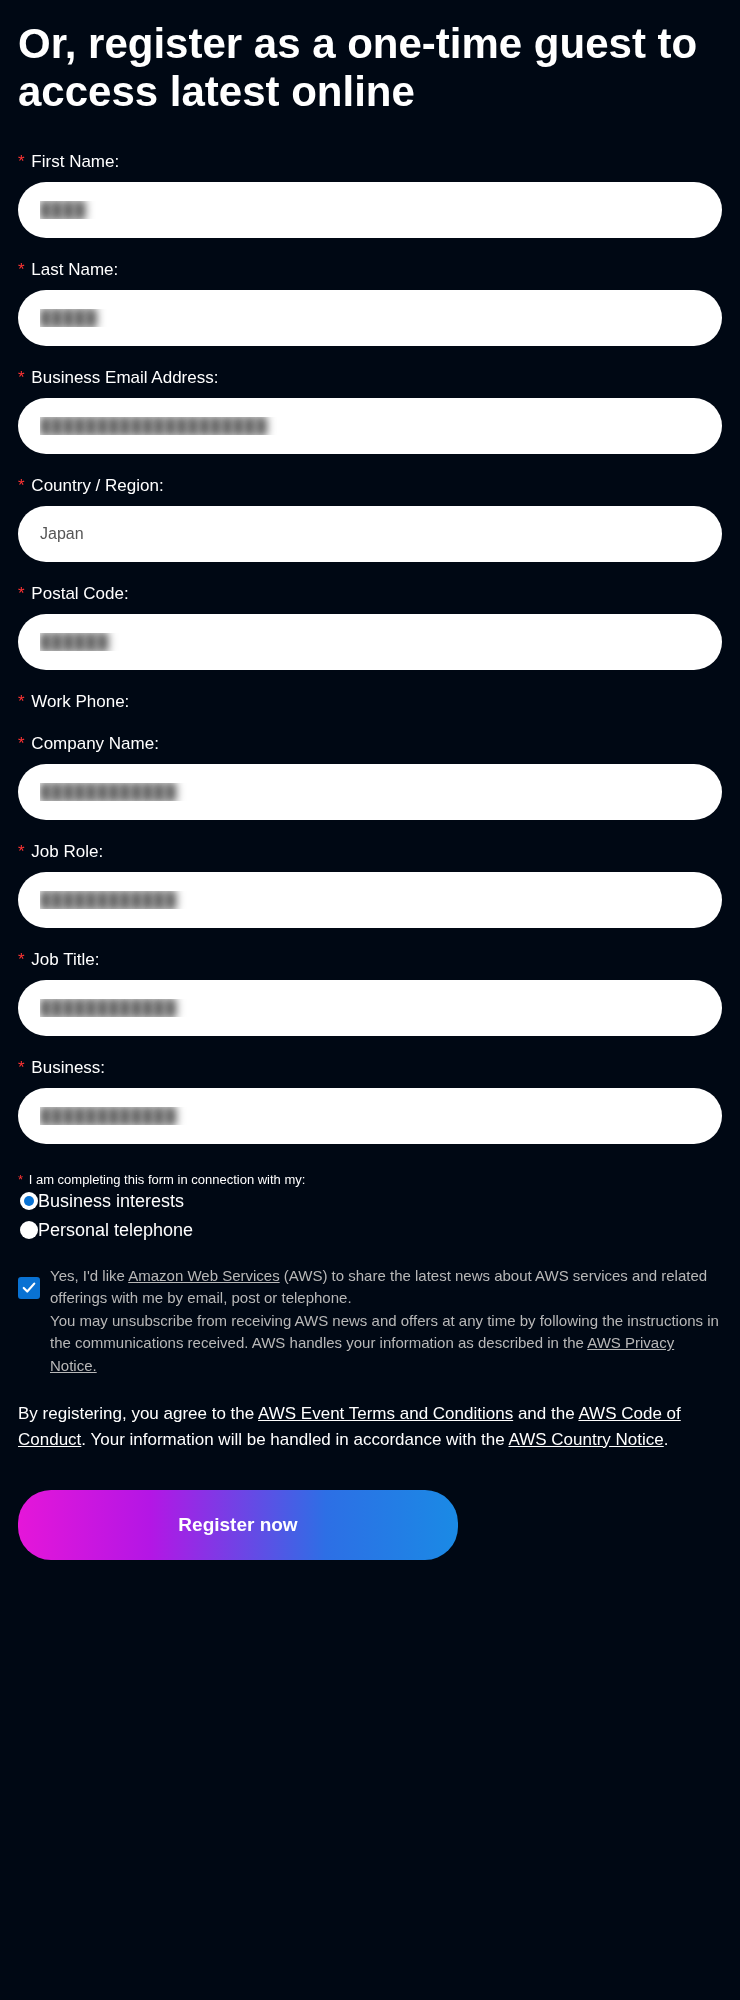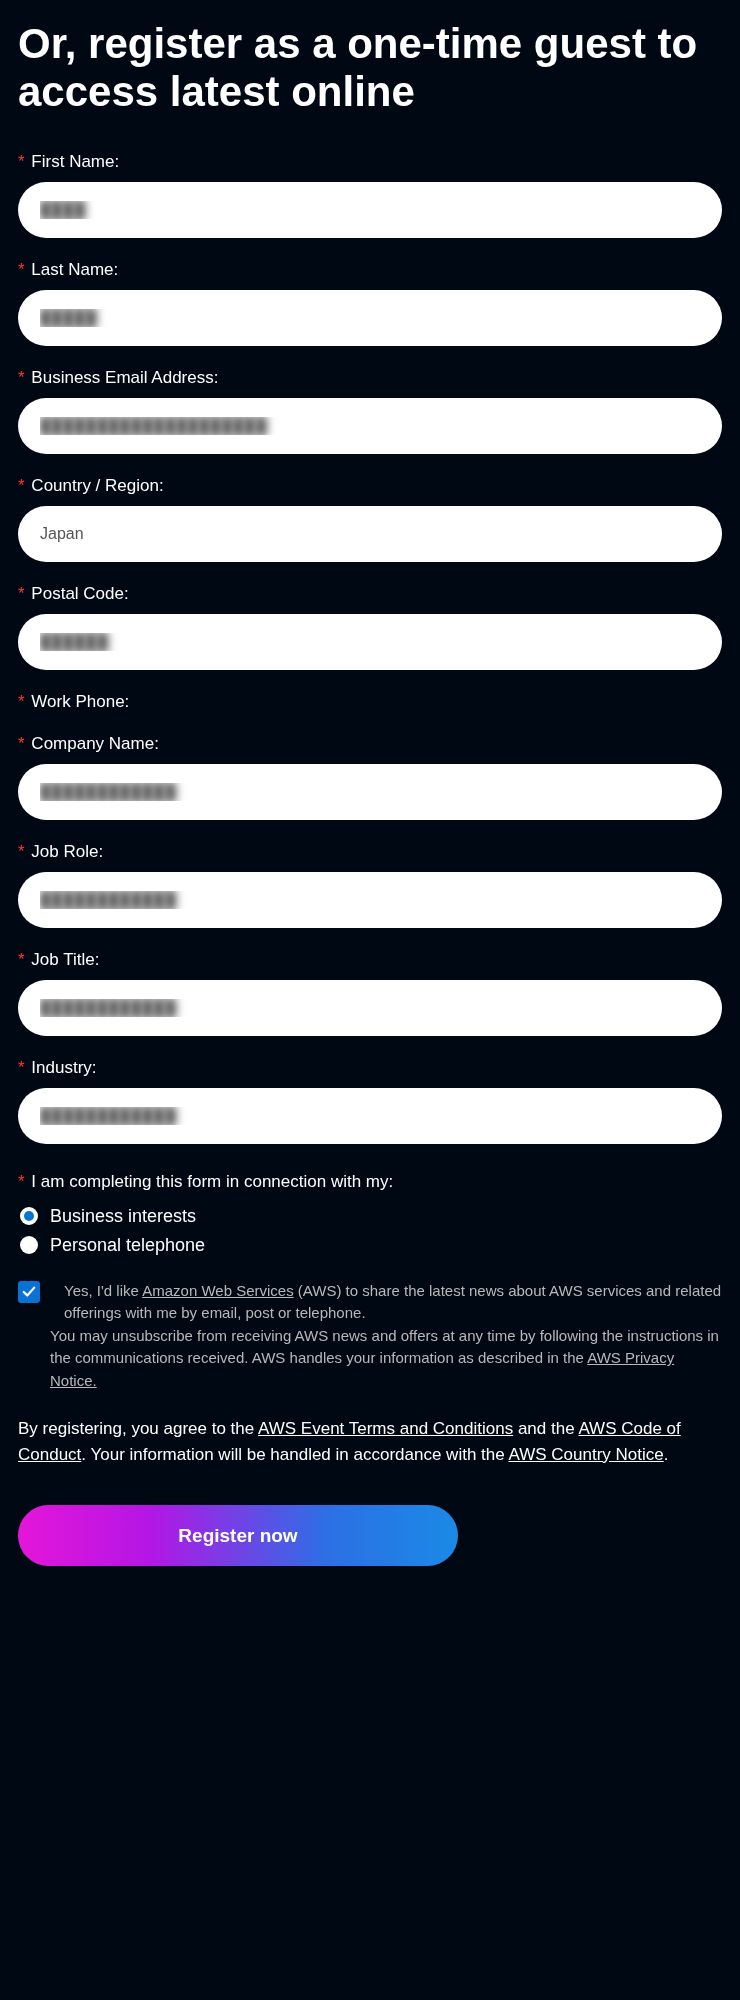--- a/index.html
+++ b/index.html
@@ -54,28 +54,27 @@
       border-radius: 28px;
       border: none;
       background: #ffffff;
       padding: 0 22px;
       font-size: 16px;
       color: #555;
       display: flex;
       align-items: center;
     }
     .radio-group-label {
-      font-size: 17px;
-      margin-bottom: 14px;
+      font-size: 13px;
+      margin-bottom: 4px;
       display: block;
     }
     .radio-option {
       display: flex;
       align-items: center;
-      gap: 12px;
       margin-bottom: 8px;
       padding-left: 2px;
     }
     .radio-circle {
       width: 18px;
       height: 18px;
       border-radius: 50%;
       background: #ffffff;
       display: flex;
       align-items: center;
@@ -88,22 +87,22 @@
       height: 10px;
       border-radius: 50%;
       background: #0972d3;
     }
     .radio-label {
       font-size: 18px;
       font-weight: 500;
     }
     .checkbox-row {
       display: flex;
-      align-items: flex-start;
-      gap: 24px;
+      align-items: center;
+      gap: 10px;
       margin-top: 24px;
     }
     .checkbox-box {
       width: 22px;
       height: 22px;
       background: #0972d3;
       border: 2px solid #0972d3;
       border-radius: 3px;
       flex-shrink: 0;
       display: flex;
@@ -141,21 +140,21 @@
       margin-top: 24px;
     }
     .agreement-text a {
       color: #ffffff;
       text-decoration: underline;
       text-align: right;
     }
     .register-button {
       margin-top: 38px;
       width: 440px;
-      height: 61px;
+      height: 70px;
       border-radius: 33px;
       border: none;
       background: linear-gradient(90deg, #e516d9 0%, #b416e5 30%, #2d6fe5 70%, #1a8ae5 100%);
       color: #ffffff;
       font-size: 19px;
       font-weight: 700;
       cursor: pointer;
     }
   </style>
 </head>
@@ -244,21 +243,21 @@
     <span class="required-mark">*</span>
     <span>Job Title:</span>
   </label>
   <input type="text" class="field-input blurred" value="████████████" style="">
 </div>
 
 
 <div class="field-group">
   <label class="field-label">
     <span class="required-mark">*</span>
-    <span>Industry:</span>
+    <span>Business:</span>
   </label>
   <input type="text" class="field-input blurred" value="████████████" style="">
 </div>
 
 
 <div class="field-group" style="margin-top:28px;">
   <label class="radio-group-label">
     <span class="required-mark">*</span>
     <span>I am completing this form in connection with my:</span>
   </label>

